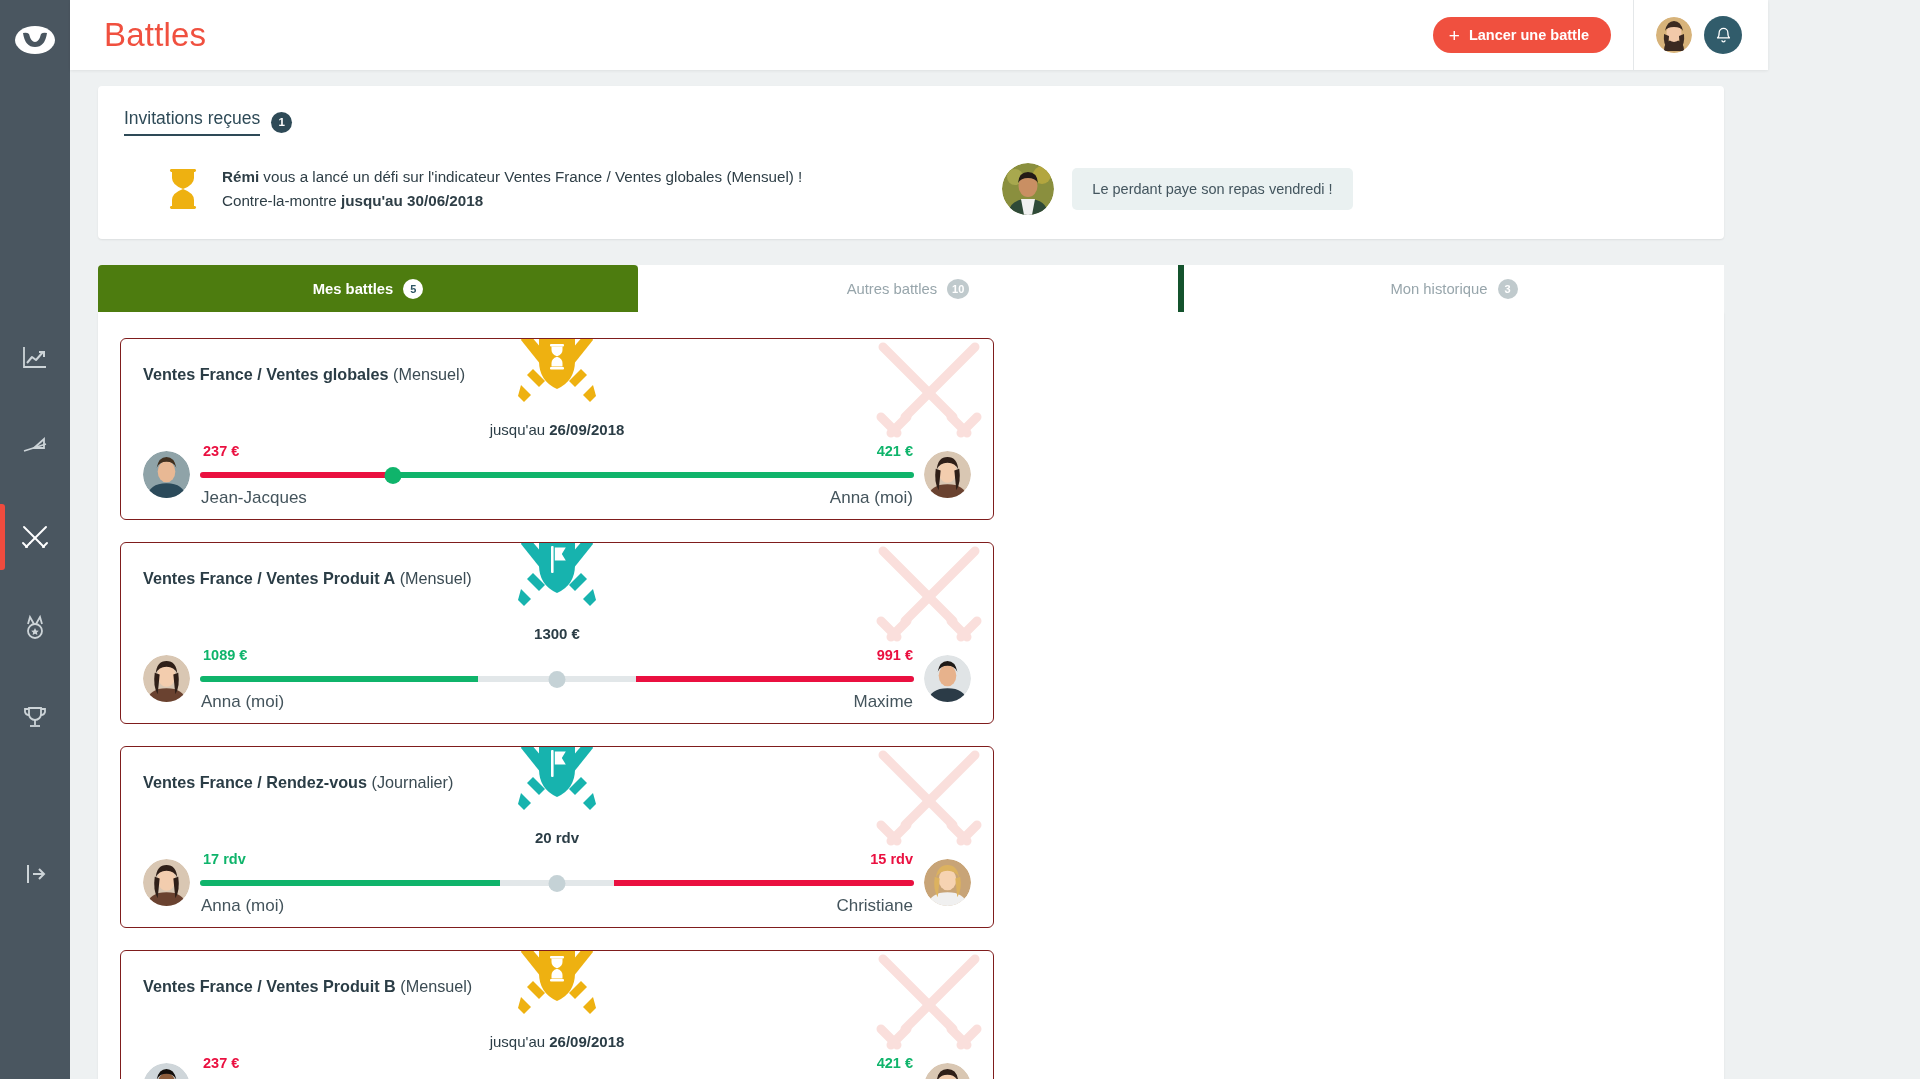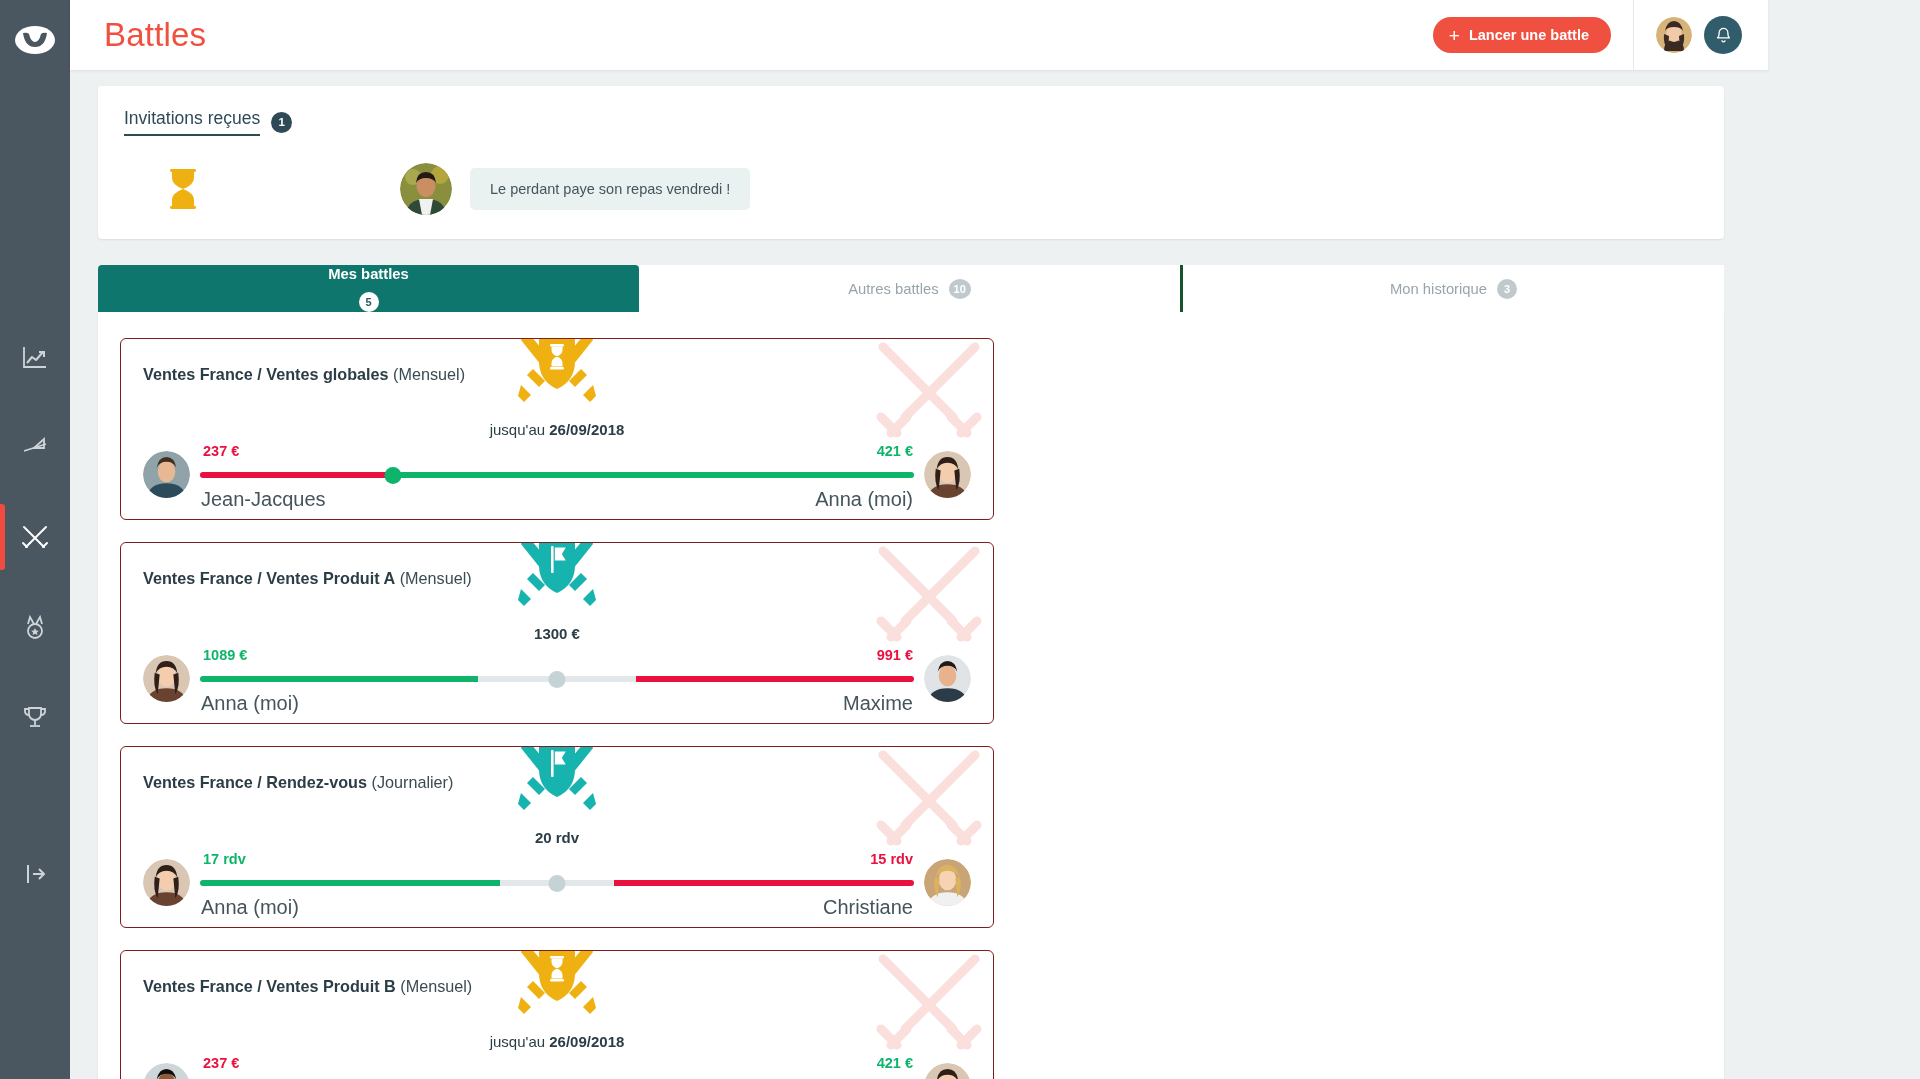--- a/index.html
+++ b/index.html
@@ -113,26 +113,26 @@
     font-family: "Liberation Sans", sans-serif;
   }
   .btn-refuse { background: #ea1040; }
   .btn-accept { background: #26ad66; }
 
   
   .tabs { display: flex; margin-top: 26px; }
   .tab {
     flex: 1; height: 47px; background: #fff; color: #97a5ab;
     display: flex; align-items: center; justify-content: center; gap: 10px;
-    font-size: 14.8px; cursor: pointer; border-right: 3px solid #14532d;
+    font-size: 14.8px; cursor: pointer; border-right: 6px solid #14532d;
   }
   .tab:last-child { border-right: none; }
   .tab.active {
-    background: #0f766e; color: #fff; font-weight: bold;
-    border-radius: 4px 4px 0 0; border-right: none; flex-direction: column;
+    background: #4d7c0f; color: #fff; font-weight: bold;
+    border-radius: 4px 4px 0 0; border-right: none;
   }
   .tab-badge {
     min-width: 20px; height: 20px; border-radius: 50%; padding: 0 5px;
     background: #c0cacd; color: #fff; font-size: 11px; font-weight: bold;
     display: flex; align-items: center; justify-content: center;
   }
   .tab.active .tab-badge { background: #fff; color: #2e5565; }
 
   
   .cards-panel {
@@ -189,21 +189,21 @@
   .track {
     position: absolute; left: 0; right: 0; top: 21px; height: 6px;
     border-radius: 3px; background: #e2e7e9; overflow: hidden;
   }
   .seg { position: absolute; top: 0; height: 6px; }
   .knob {
     position: absolute; top: 16px; width: 17px; height: 17px;
     border-radius: 50%; transform: translateX(-50%);
   }
   .pname {
-    position: absolute; top: 37px; font-size: 20px; color: #44545c;
+    position: absolute; top: 37px; font-size: 17px; color: #44545c;
   }
   .pname.left { left: 1px; }
   .pname.right { right: 1px; }
 </style>
 </head>
 <body>
 
 <div class="app">
 
   <div class="sidebar">
@@ -305,20 +305,28 @@
           <div class="badge-count">1</div>
         </div>
 
         <div class="inv-row">
           <svg class="hourglass-ico" viewBox="0 0 34 40">
             <path d="M6 2 h22 v7 q0 7 -11 11 q-11 -4 -11 -11 z" fill="#eeb111"></path>
             <path d="M6 38 h22 v-7 q0 -7 -11 -11 q-11 4 -11 11 z" fill="#eeb111"></path>
             <rect x="4" y="0" width="26" height="3" rx="1.4" fill="#eeb111"></rect>
             <rect x="4" y="37" width="26" height="3" rx="1.4" fill="#eeb111"></rect>
           </svg>
+          <div class="inv-texts">
+            <div class="inv-line">
+              <b>Rémi</b><span> vous a lancé un défi sur l'indicateur Ventes France / Ventes globales (Mensuel) !</span>
+            </div>
+            <div class="inv-line">
+              <span>Contre-la-montre </span><b>jusqu'au 30/06/2018</b>
+            </div>
+          </div>
 
           <div class="inv-avatar">
             <svg viewBox="0 0 52 52" width="52" height="52">
               <circle cx="26" cy="26" r="26" fill="#8a8f3e"></circle>
               <circle cx="13" cy="14" r="8" fill="#a8a84e"></circle>
               <circle cx="40" cy="12" r="9" fill="#b3a63f"></circle>
               <path d="M6 52 q1 -16 20 -16 q19 0 20 16 z" fill="#2f4a38"></path>
               <path d="M19 36 h14 l-3 16 h-8 z" fill="#f1f1f1"></path>
               <ellipse cx="26" cy="23" rx="9.5" ry="11" fill="#c98f63"></ellipse>
               <path d="M16 20 q1 -11 10 -11 q9 0 10 11 q-3 -5 -10 -5 q-7 0 -10 5z" fill="#231a16"></path>

